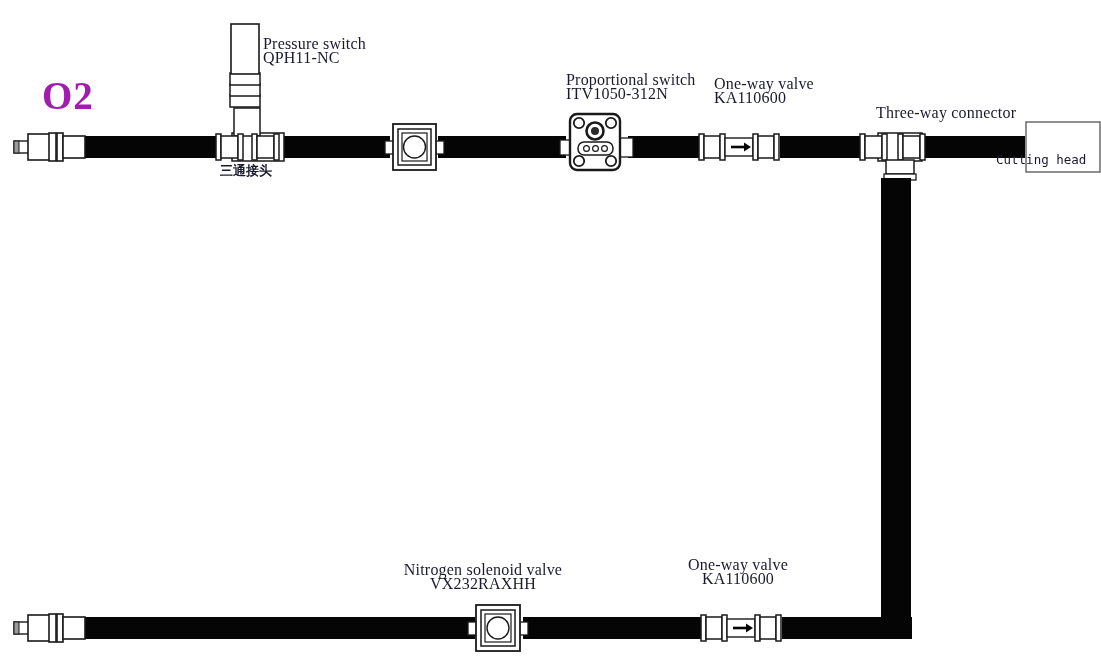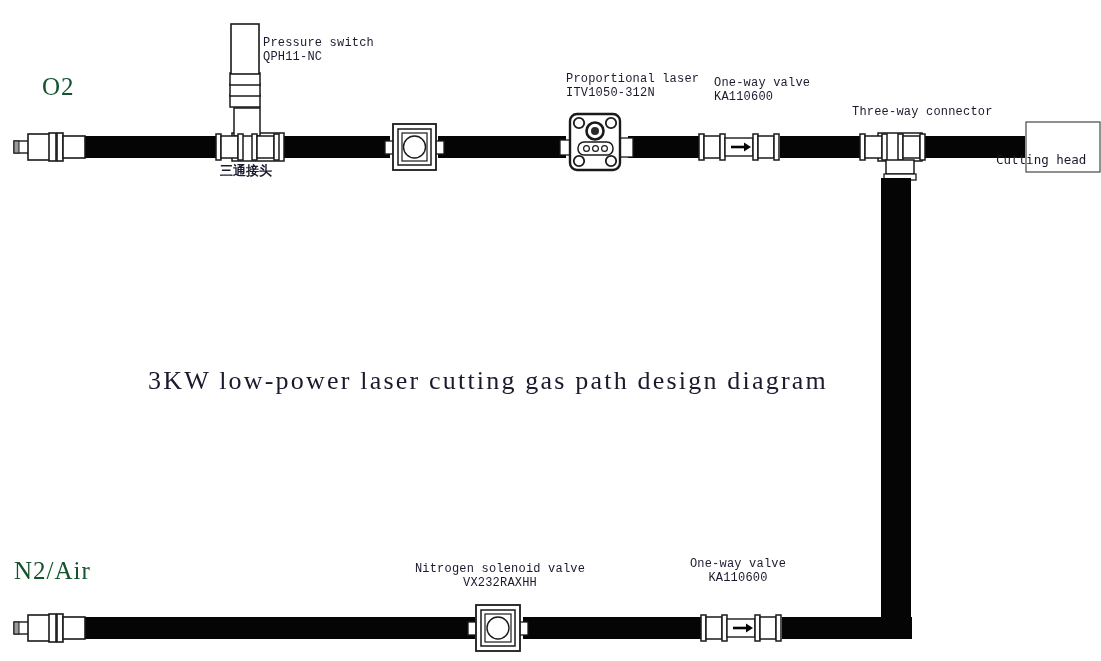--- a/index.html
+++ b/index.html
@@ -19,35 +19,36 @@
   }
   #diagram-svg {
     position: absolute;
     left: 0;
     top: 0;
     width: 1101px;
     height: 661px;
   }
   .lbl {
     position: absolute;
-    font-family: Liberation Mono, monospace;
-    font-size: 12px;
+    font-family: Liberation Serif, serif;
+    font-size: 16px;
     line-height: 13.5px;
     color: #1a1a2e;
     white-space: nowrap;
     letter-spacing: 0.2px;
   }
   .lbl.ctr { text-align: center; transform: translateX(-50%); }
   .gas-title {
     position: absolute;
     font-family: "Liberation Serif", "DejaVu Serif", serif;
-    font-size: 25px;
-    color: #14532d;
+    font-size: 39px;
+    color: #a21caf;
     white-space: nowrap;
     letter-spacing: 1px;
+    font-weight: bold;
   }
   .main-title {
     position: absolute;
     font-family: "Liberation Serif", "DejaVu Serif", serif;
     font-size: 26px;
     color: #1a1a2e;
     white-space: nowrap;
     letter-spacing: 2.2px;
   }
   .cn-lbl {
@@ -235,47 +236,45 @@
         <g>
           <line x1="733" y1="628" x2="746" y2="628" stroke="#050505" stroke-width="2.6"></line>
           <polygon points="746,623.5 753,628 746,632.5" fill="#050505"></polygon>
         </g>
       </g>
     </g>
   </svg>
 
   <div class="gas-title" style="left:42px; top:73px;">O2</div>
 
-  <div class="gas-title" style="left:14px; top:557px;">N2/Air</div>
-
-  <div class="main-title" style="left:148px; top:366px;">3KW low-power laser cutting gas path design diagram</div>
+
 
   <div class="lbl" style="left:263px; top:37px;">
     <div>Pressure switch</div>
     <div>QPH11-NC</div>
   </div>
 
   <div class="cn-lbl" style="left:246px; top:162px;font-weight:bold;">三通接头</div>
 
 
   <div class="lbl" style="left:566px; top:73px;">
-    <div>Proportional laser</div>
+    <div>Proportional switch</div>
     <div>ITV1050-312N</div>
   </div>
 
   <div class="lbl" style="left:714px; top:77px;">
     <div>One-way valve</div>
     <div>KA110600</div>
   </div>
 
-  <div class="lbl" style="left:852px; top:106px;">Three-way connector</div>
+  <div class="lbl" style="left:876px; top:106px;">Three-way connector</div>
 
   <div class="cut-head-lbl" style="left:996px; top:152px;">Cutting head</div>
 
-  <div class="lbl ctr" style="left:500px; top:563px;">
+  <div class="lbl ctr" style="left:483px; top:563px;">
     <div>Nitrogen solenoid valve</div>
     <div>VX232RAXHH</div>
   </div>
 
   <div class="lbl ctr" style="left:738px; top:558px;">
     <div>One-way valve</div>
     <div>KA110600</div>
   </div>
 
 </div>

